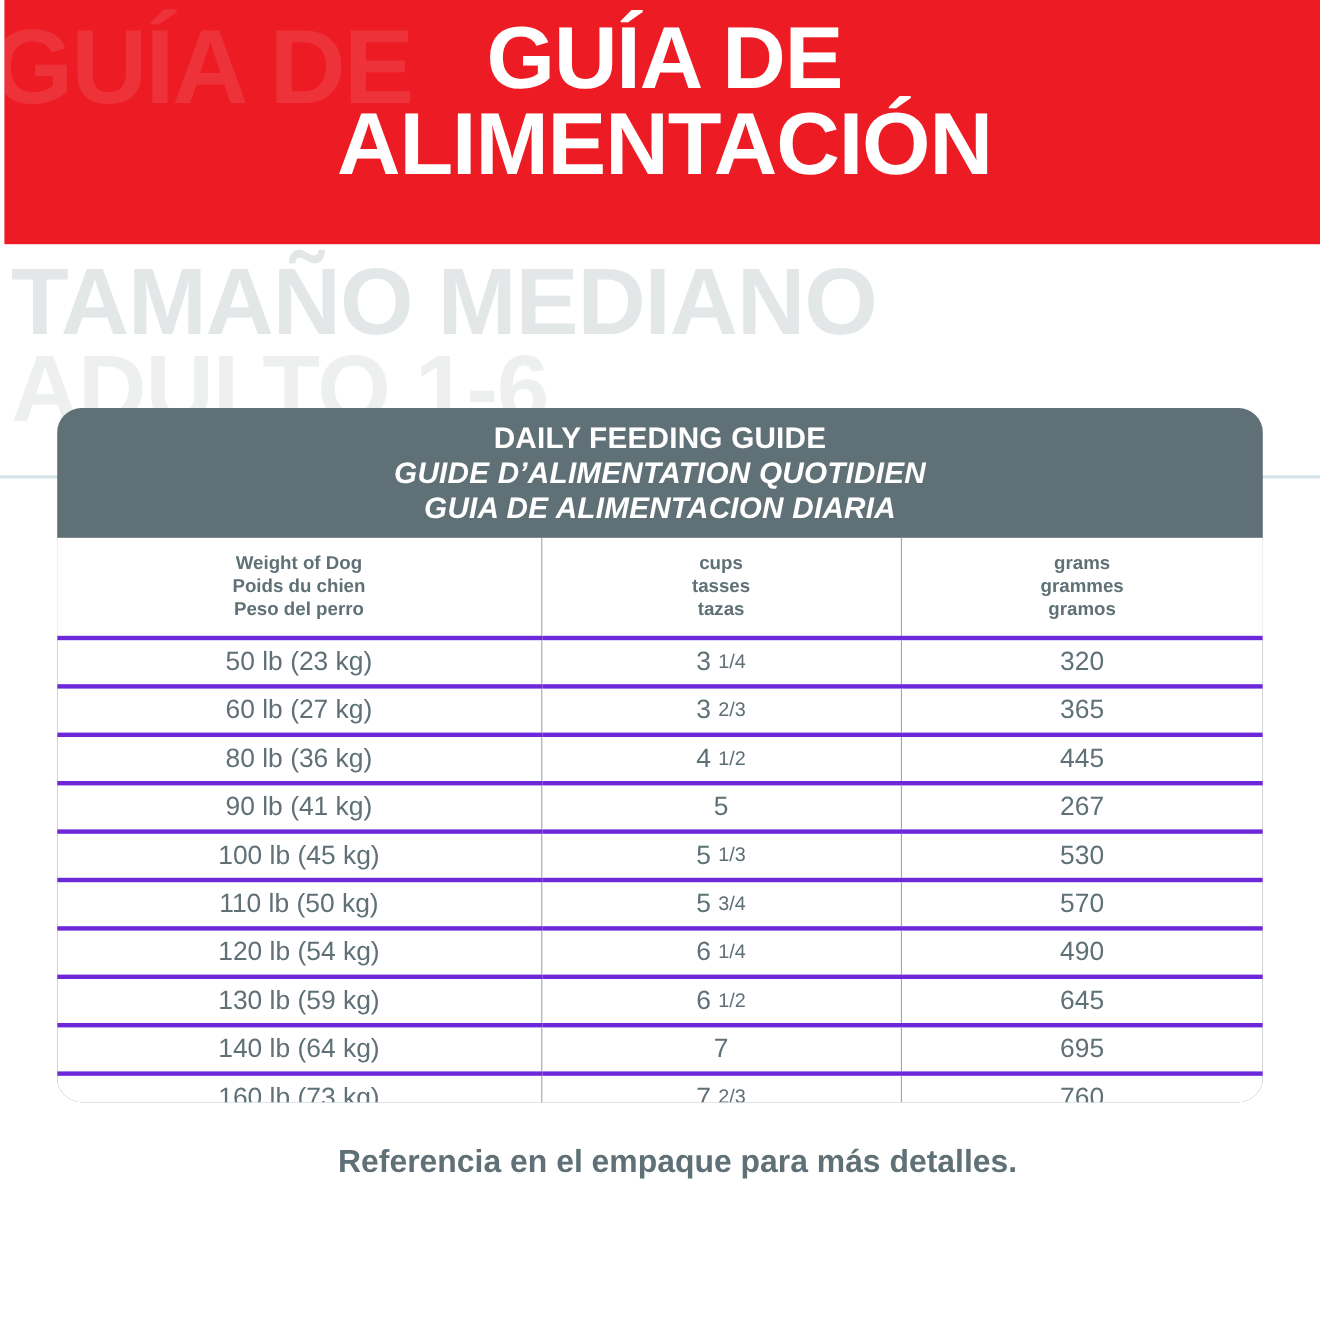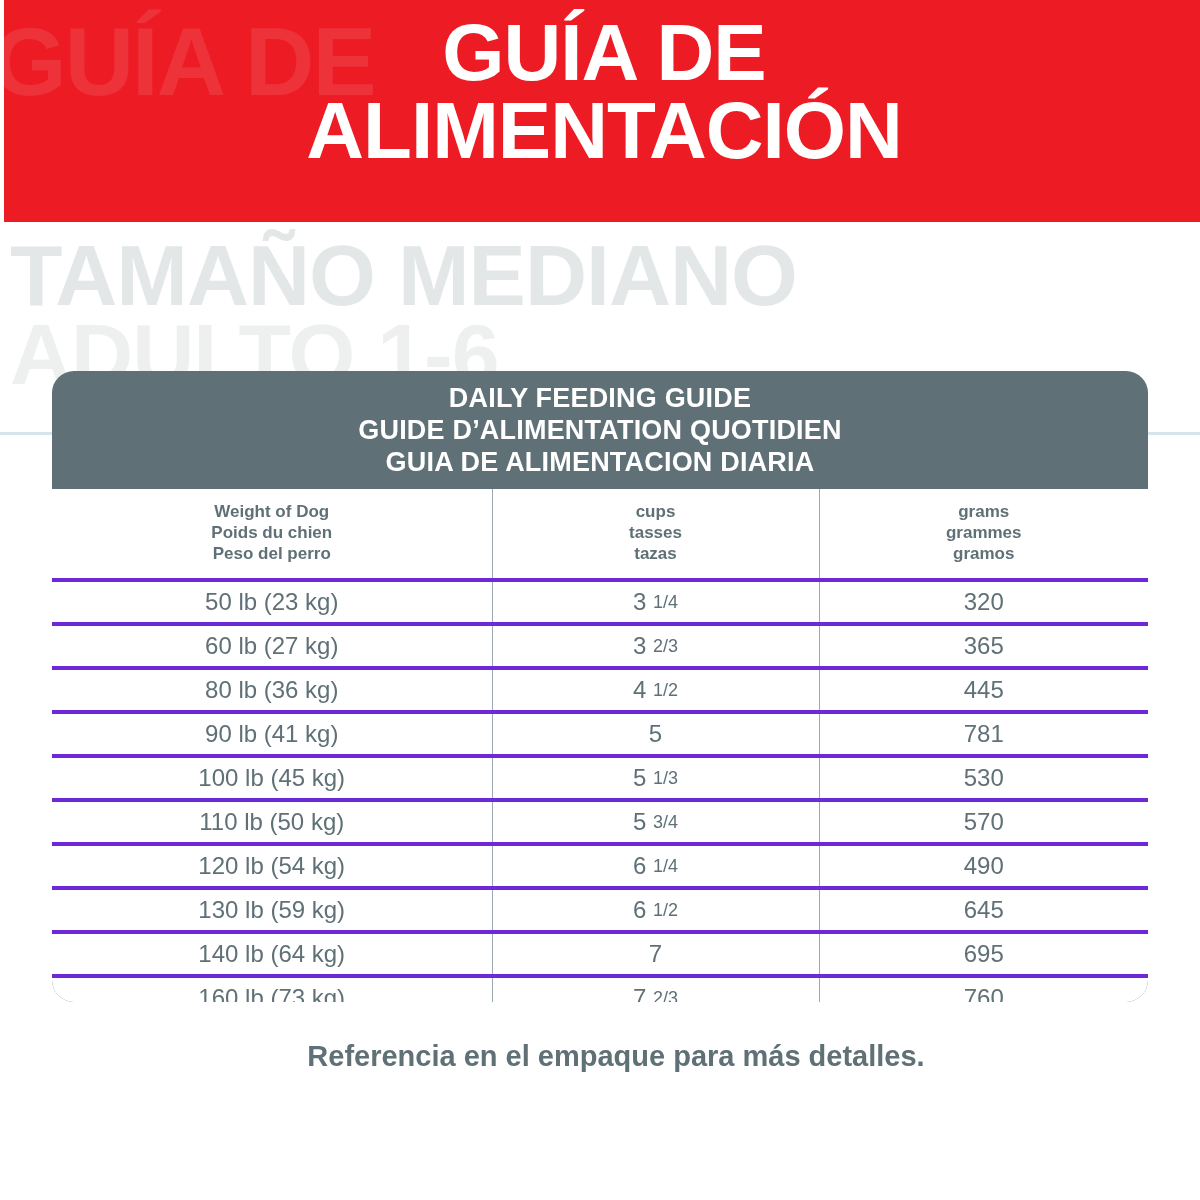--- a/index.html
+++ b/index.html
@@ -95,22 +95,22 @@
     padding: 12px 0 10px 0;
     text-align: center;
     color: #ffffff;
   }
   .card-head div {
     font-weight: bold;
     line-height: 1.18;
     letter-spacing: 0.2px;
   }
   .ch1 { font-size: 27px; }
-  .ch2 { font-size: 27px; }
-  .ch3 { font-size: 27px; }
+  .ch2 { font-size: 27px; font-style: italic; }
+  .ch3 { font-size: 27px; font-style: italic; }
 
   table {
     width: 1096px;
     border-collapse: collapse;
     background: #ffffff;
     table-layout: fixed;
   }
   col.c1 { width: 440px; }
   col.c2 { width: 327px; }
   col.c3 { width: 329px; }
@@ -222,21 +222,21 @@
           <td>365</td>
         </tr>
         <tr>
           <td>80 lb (36 kg)</td>
           <td><span>4</span> <span class="frac">1/2</span></td>
           <td>445</td>
         </tr>
         <tr>
           <td>90 lb (41 kg)</td>
           <td><span>5</span> <span class="frac"></span></td>
-          <td>781</td>
+          <td>267</td>
         </tr>
         <tr>
           <td>100 lb (45 kg)</td>
           <td><span>5</span> <span class="frac">1/3</span></td>
           <td>530</td>
         </tr>
         <tr>
           <td>110 lb (50 kg)</td>
           <td><span>5</span> <span class="frac">3/4</span></td>
           <td>570</td>

